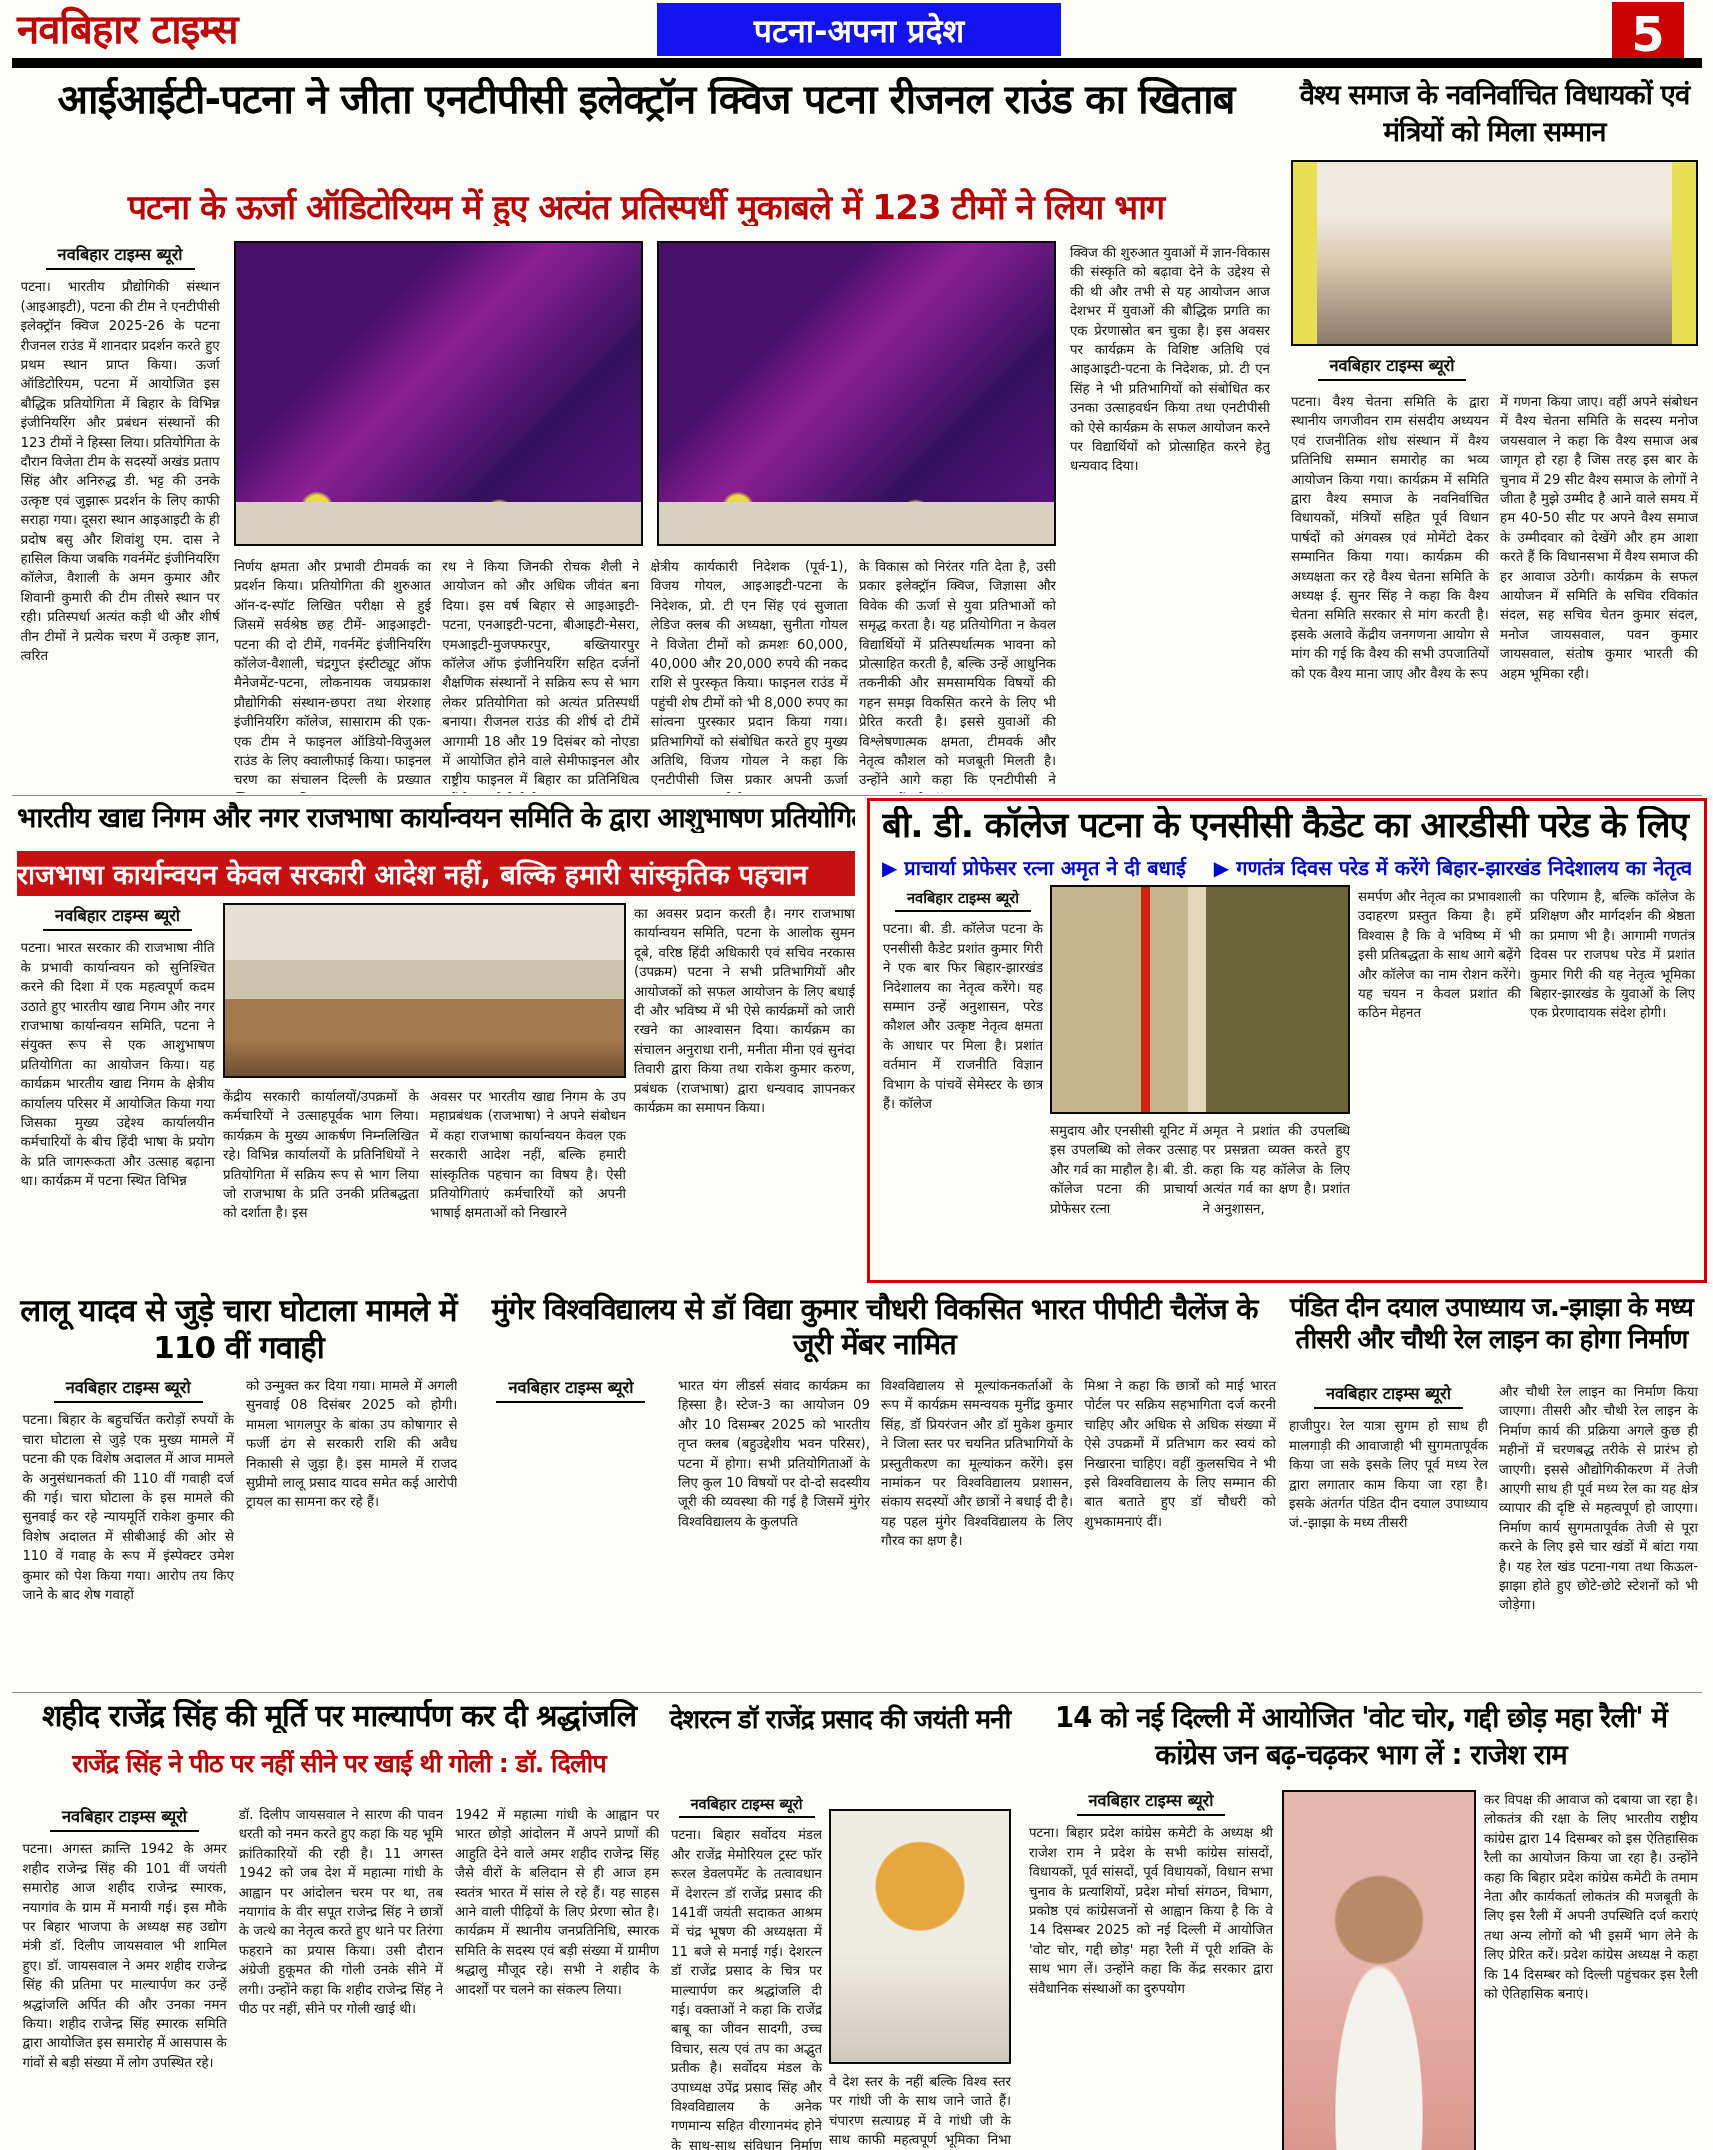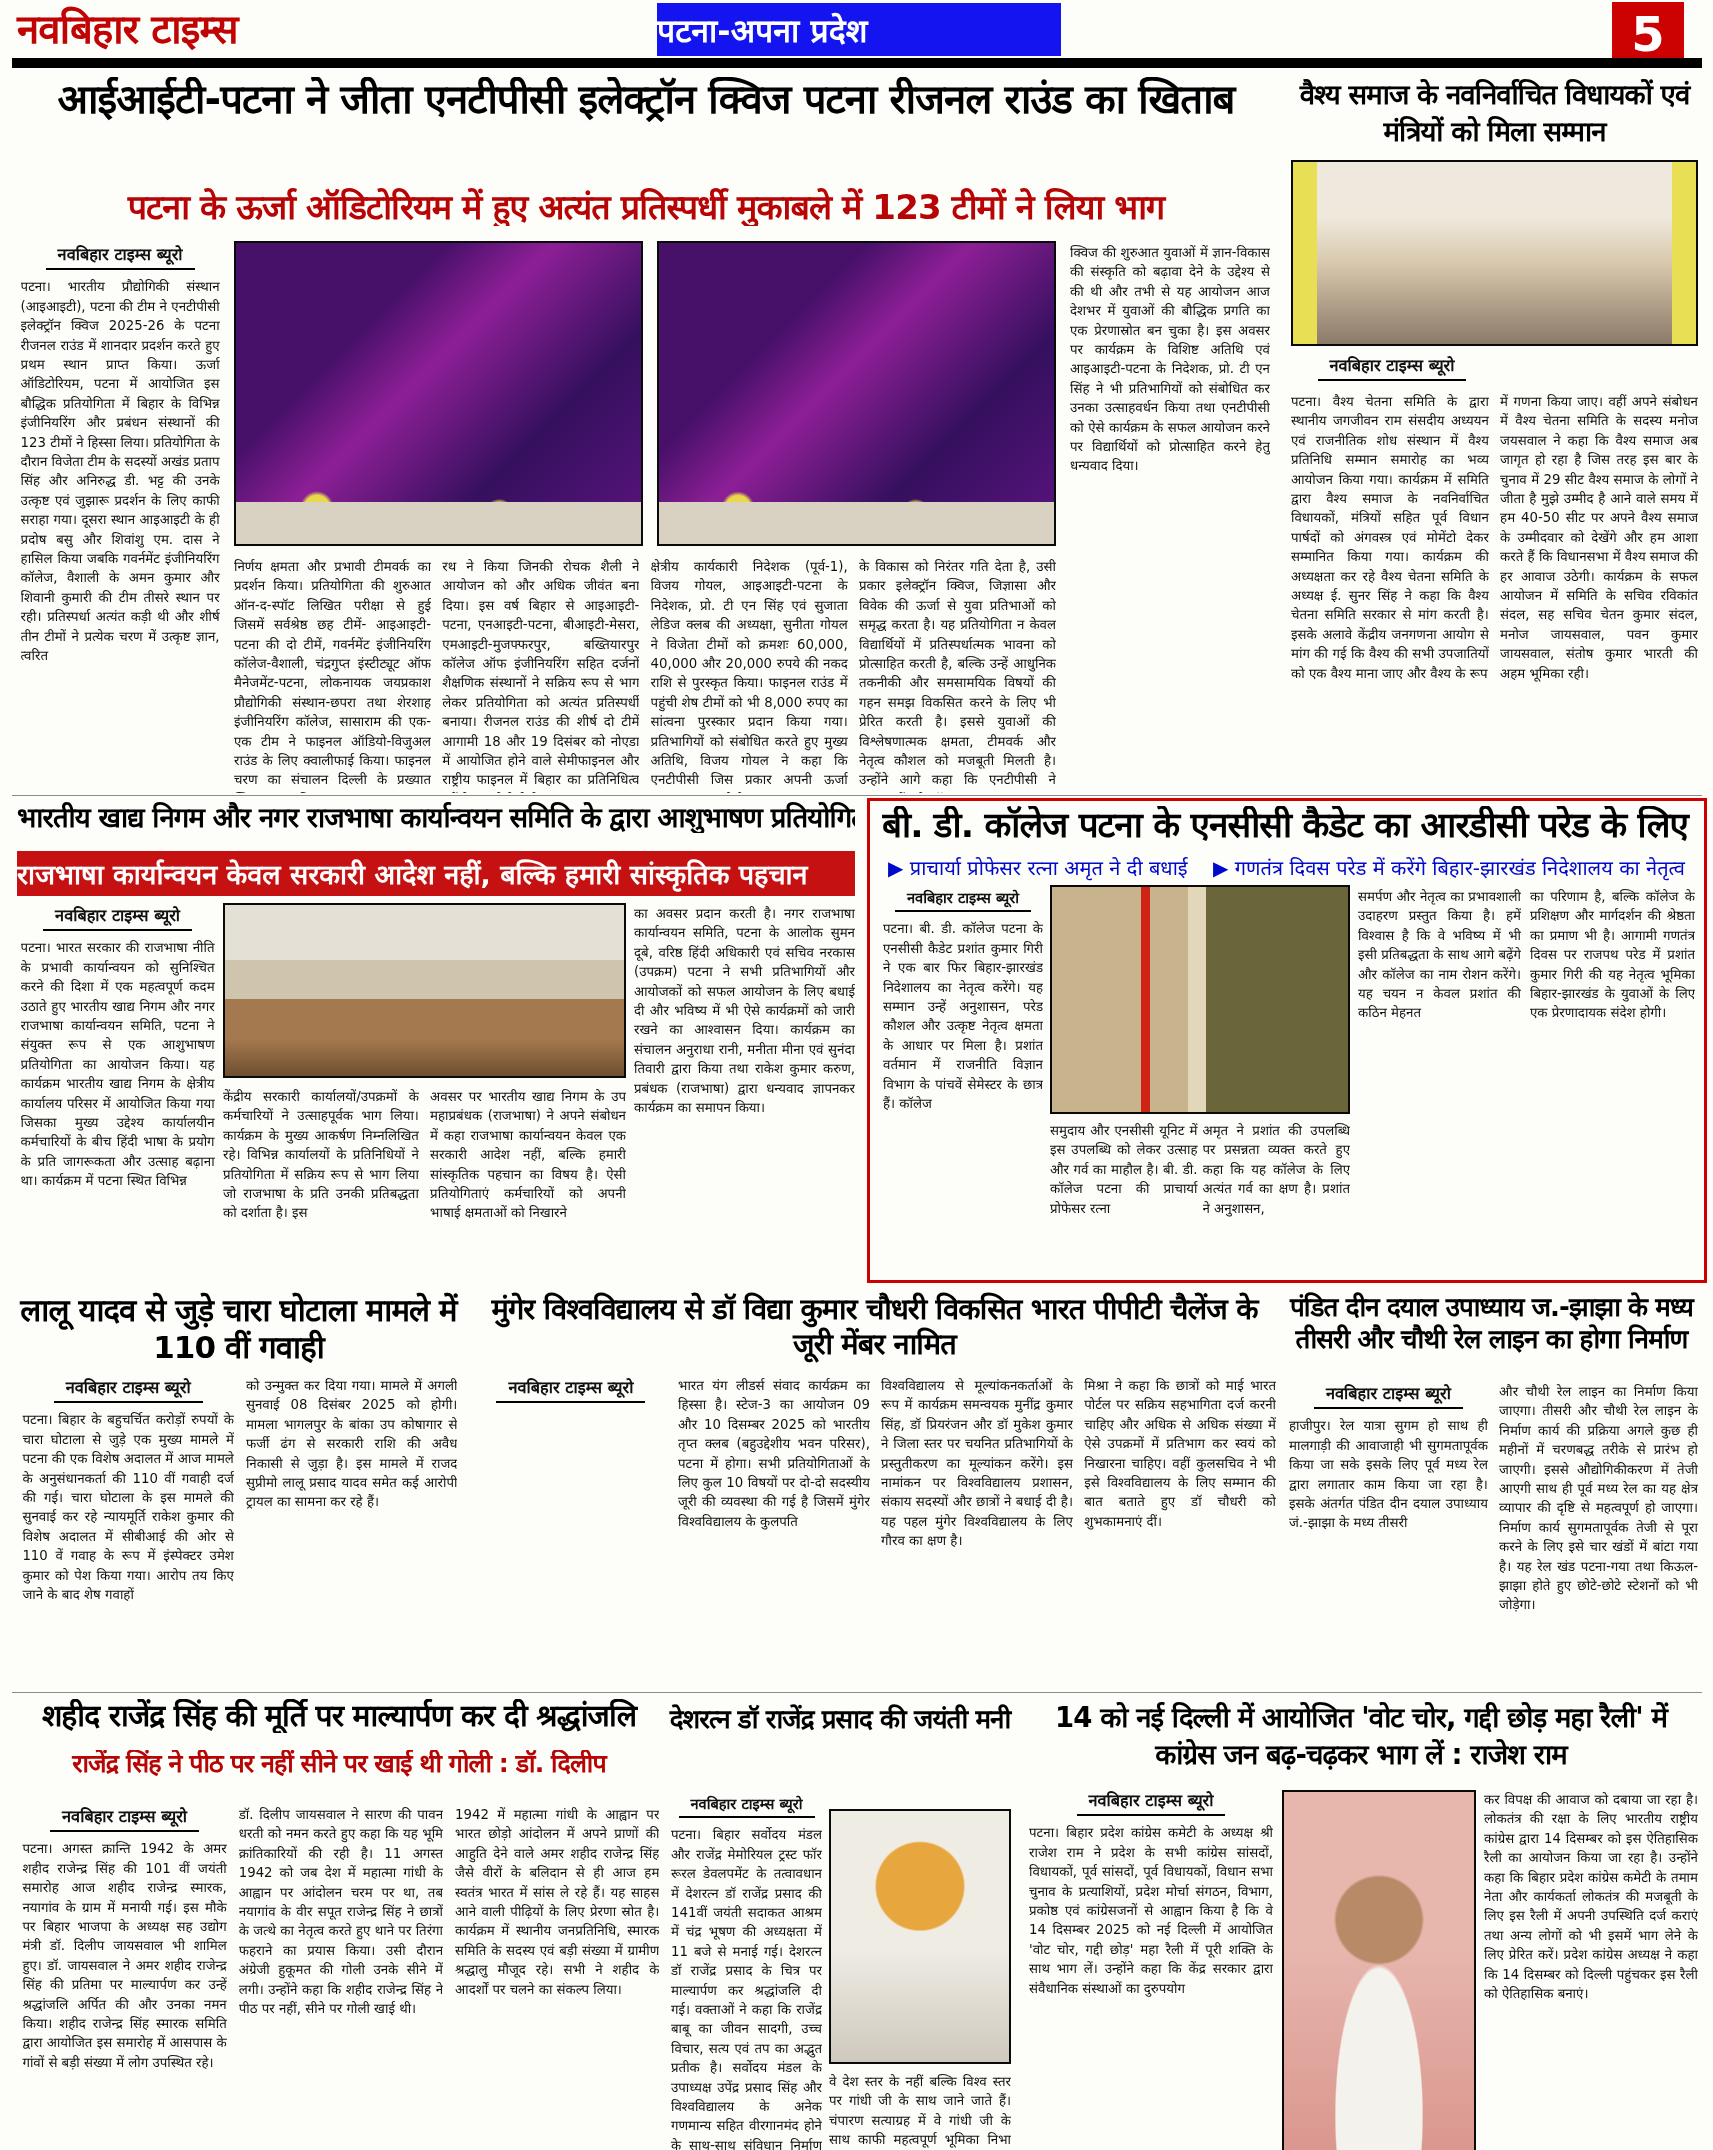--- a/index.html
+++ b/index.html
@@ -38,21 +38,21 @@
      radial-gradient(ellipse at 50% 86%,#f4f2ec 0 32%,transparent 33%),
      radial-gradient(circle at 50% 34%,#b98a67 0 16%,transparent 17%),
      linear-gradient(180deg,#e7b7ae 0 40%,#d9948c 100%)}
 </style>
 </head>
 <body>
 
 <div class="page">
 
   <div class="abs" style="left:17px;top:0;font-size:40px;font-weight:bold;color:#c00303;letter-spacing:-0.9px">नवबिहार टाइम्स</div>
-  <div class="abs" style="left:657px;top:3.4px;width:404px;height:53px;background:#1414f0;display:flex;align-items:center;justify-content:flex-start">
+  <div class="abs" style="left:657px;top:3.4px;width:404px;height:53px;background:#1414f0;display:flex;align-items:center;justify-content:center">
     <span style="color:#fff;font-size:32px;font-weight:bold">पटना-अपना प्रदेश</span>
   </div>
   <div class="abs" style="left:1612px;top:1.7px;width:72px;height:65px;background:#cc0202;display:flex;align-items:center;justify-content:center">
     <span style="color:#fff;font-size:48px;font-weight:bold">5</span>
   </div>
   <div class="abs hrule" style="left:12px;top:58px;width:1690px;height:10.3px"></div>
 
   <div class="abs hd nw c" style="left:17px;top:77px;width:1258px;font-size:40px">आईआईटी-पटना ने जीता एनटीपीसी इलेक्ट्रॉन क्विज पटना रीजनल राउंड का खिताब</div>
   <div class="abs hd nw c red" style="left:17px;top:188px;width:1258px;font-size:34px">पटना के ऊर्जा ऑडिटोरियम में हुए अत्यंत प्रतिस्पर्धी मुकाबले में 123 टीमों ने लिया भाग</div>
 
@@ -92,21 +92,21 @@
   </div>
   <div class="abs photo p-meeting" style="left:223px;top:903px;width:403px;height:175px"></div>
   <div class="abs cols" style="left:223px;top:1087px;width:403px;height:194px;gap:11.2px">
     <div class="col bt">केंद्रीय सरकारी कार्यालयों/उपक्रमों के कर्मचारियों ने उत्साहपूर्वक भाग लिया। कार्यक्रम के मुख्य आकर्षण निम्नलिखित रहे। विभिन्न कार्यालयों के प्रतिनिधियों ने प्रतियोगिता में सक्रिय रूप से भाग लिया जो राजभाषा के प्रति उनकी प्रतिबद्धता को दर्शाता है। इस</div>
     <div class="col bt">अवसर पर भारतीय खाद्य निगम के उप महाप्रबंधक (राजभाषा) ने अपने संबोधन में कहा राजभाषा कार्यान्वयन केवल एक सरकारी आदेश नहीं, बल्कि हमारी सांस्कृतिक पहचान का विषय है। ऐसी प्रतियोगिताएं कर्मचारियों को अपनी भाषाई क्षमताओं को निखारने</div>
   </div>
   <div class="abs bt" style="left:634px;top:904px;width:221px;height:376px">का अवसर प्रदान करती है। नगर राजभाषा कार्यान्वयन समिति, पटना के आलोक सुमन दूबे, वरिष्ठ हिंदी अधिकारी एवं सचिव नरकास (उपक्रम) पटना ने सभी प्रतिभागियों और आयोजकों को सफल आयोजन के लिए बधाई दी और भविष्य में भी ऐसे कार्यक्रमों को जारी रखने का आश्वासन दिया। कार्यक्रम का संचालन अनुराधा रानी, मनीता मीना एवं सुनंदा तिवारी द्वारा किया तथा राकेश कुमार करुण, प्रबंधक (राजभाषा) द्वारा धन्यवाद ज्ञापनकर कार्यक्रम का समापन किया।</div>
 
   <div class="abs" style="left:867px;top:798px;width:840px;height:485px;border:3px solid #cc0202"></div>
   <div class="abs hd nw c" style="left:882px;top:806px;width:809px;font-size:35px">बी. डी. कॉलेज पटना के एनसीसी कैडेट का आरडीसी परेड के लिए चयन</div>
-  <div class="abs c nw" style="left:882px;top:854px;width:809px;font-size:20px;font-weight:normal;color:#0008cc">
+  <div class="abs c nw" style="left:882px;top:854px;width:809px;font-size:20px;font-weight:bold;color:#0008cc">
     <span>▶</span>
     <span>प्राचार्या प्रोफेसर रत्ना अमृत ने दी बधाई</span>
     &nbsp;&nbsp;
     <span>▶</span>
     <span>गणतंत्र दिवस परेड में करेंगे बिहार-झारखंड निदेशालय का नेतृत्व</span>
   </div>
   <div class="abs" style="left:883px;top:887px;width:160px;height:391px">
     <div class="byl" style="font-size:14.6px"><span class="u">नवबिहार टाइम्स ब्यूरो</span></div>
     <div class="bt" style="height:344px">पटना। बी. डी. कॉलेज पटना के एनसीसी कैडेट प्रशांत कुमार गिरी ने एक बार फिर बिहार-झारखंड निदेशालय का नेतृत्व करेंगे। यह सम्मान उन्हें अनुशासन, परेड कौशल और उत्कृष्ट नेतृत्व क्षमता के आधार पर मिला है। प्रशांत वर्तमान में राजनीति विज्ञान विभाग के पांचवें सेमेस्टर के छात्र हैं। कॉलेज</div>
   </div>

